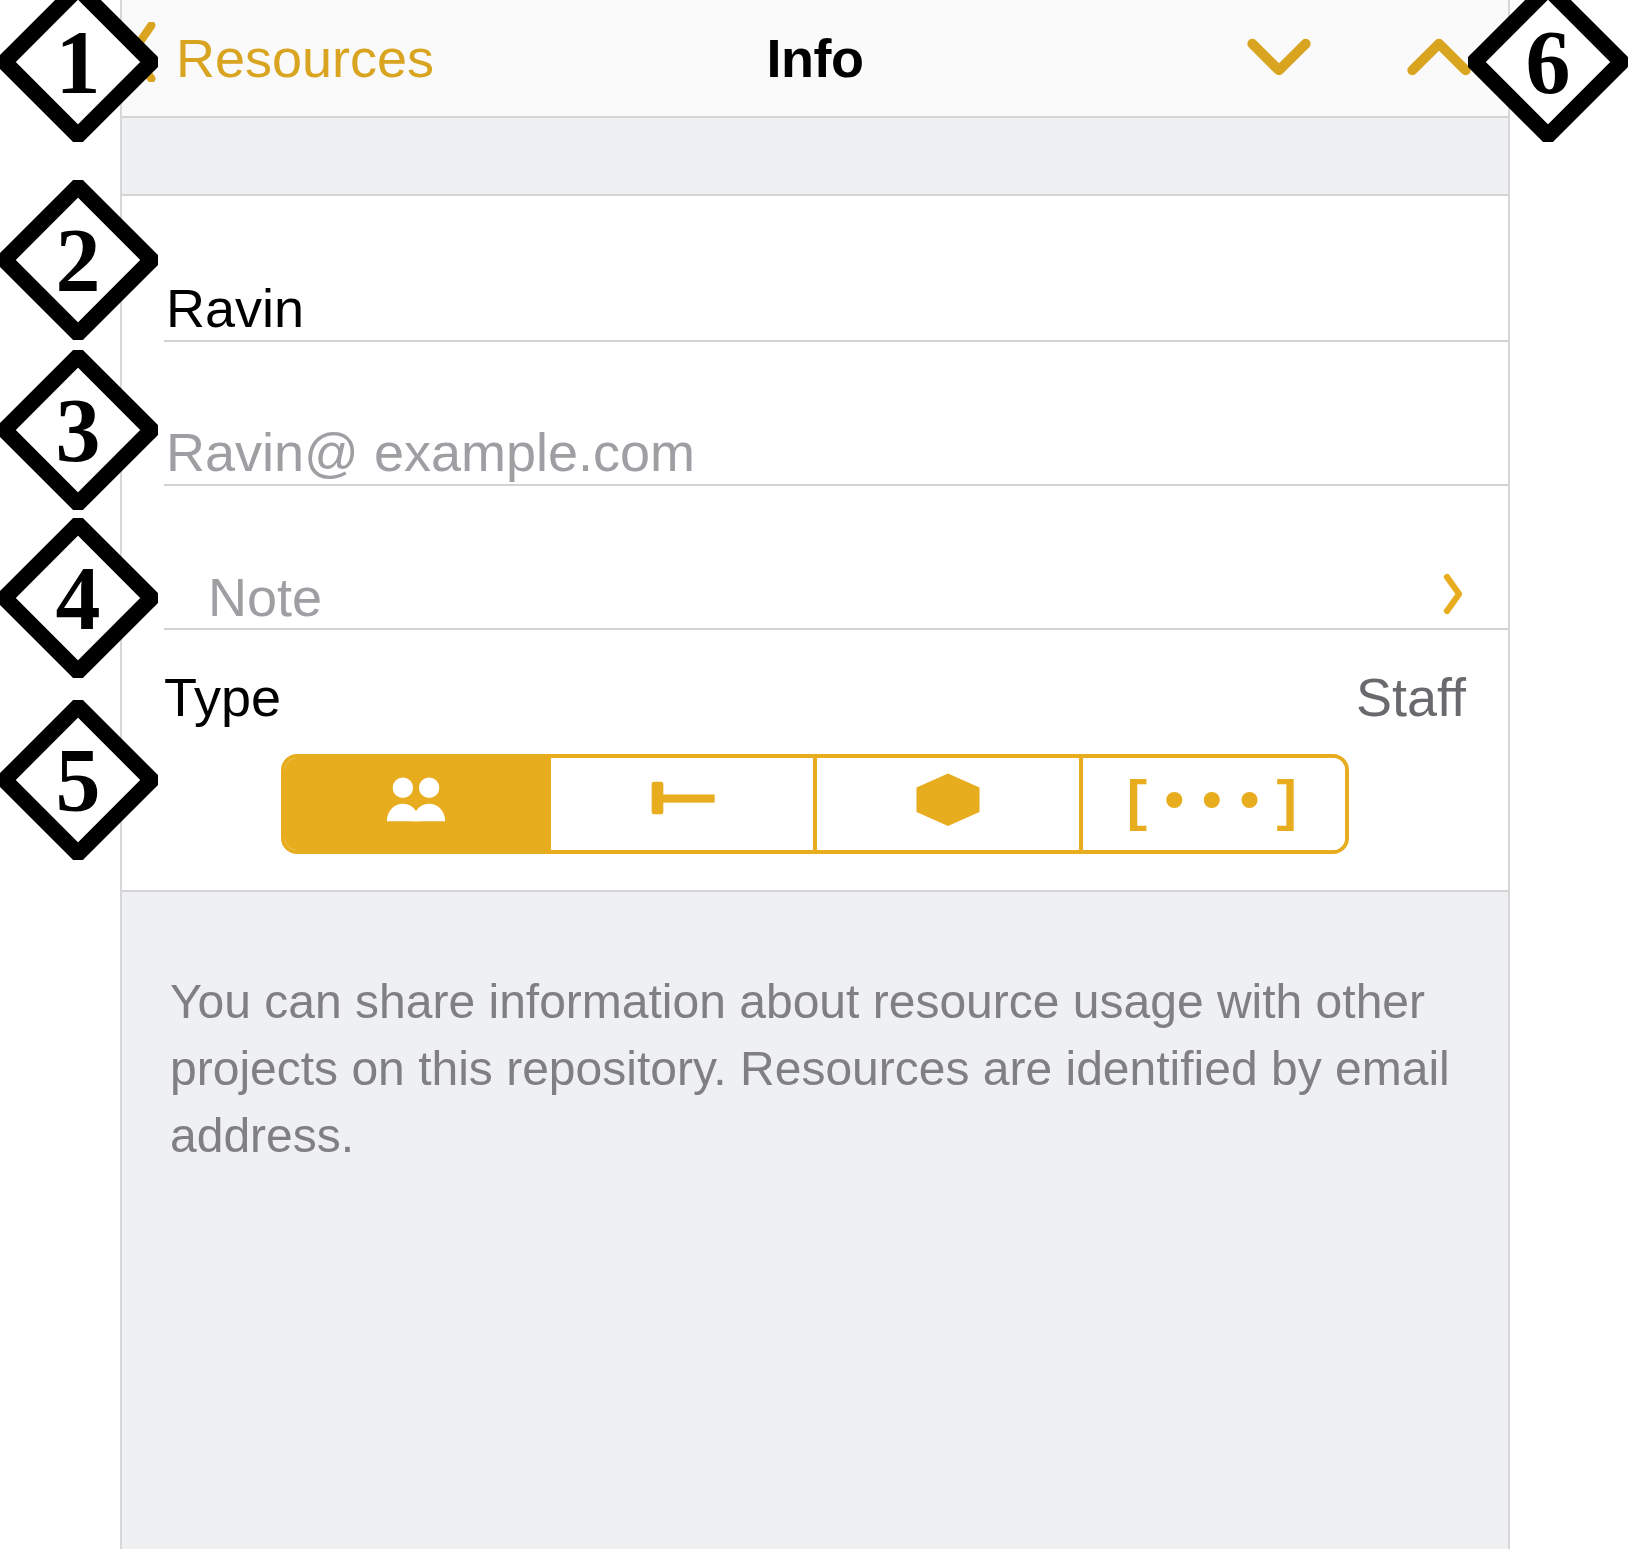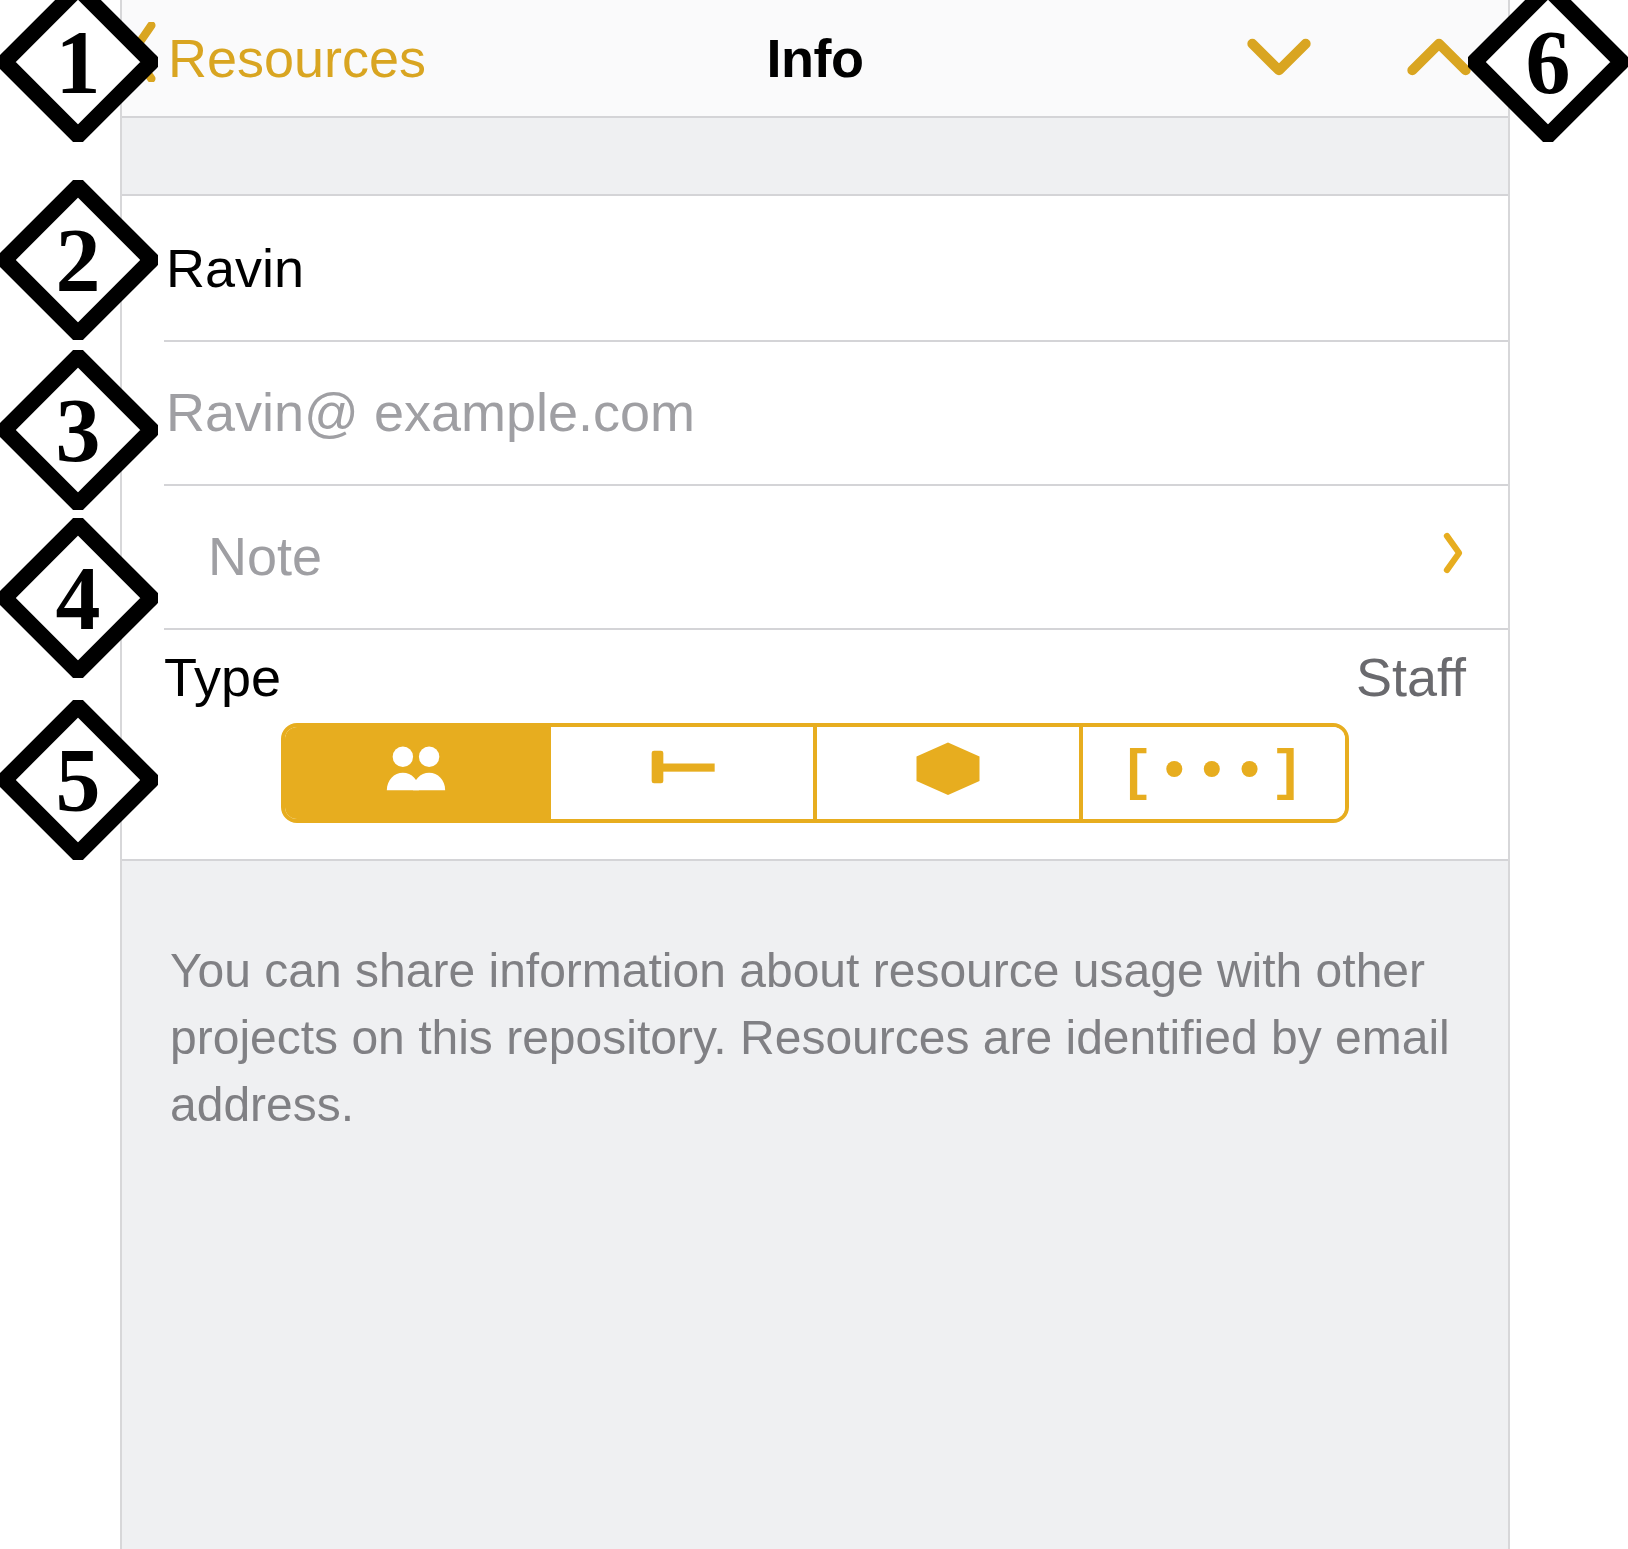--- a/index.html
+++ b/index.html
@@ -46,21 +46,21 @@
     display:flex;
     align-items:center;
     padding:0 20px 0 4px;
     position:relative;
     font-size:54px;
   }
   .nav-back {
     display:flex;
     align-items:center;
     color:var(--accent);
-    gap:8px;
+    gap:16px;
     cursor:pointer;
   }
   .nav-back svg { width:34px; height:60px; }
   .nav-title {
     position:absolute;
     left:0; right:0;
     text-align:center;
     font-weight:600;
     color:#000;
     pointer-events:none;
@@ -80,21 +80,21 @@
   .strip {
     height:78px;
     border-bottom:2px solid var(--separator);
   }
 
   
   .cell {
     background:var(--bg-cell);
     min-height:144px;
     display:flex;
-    align-items:center;
+    align-items:flex-end;
     padding:0 42px;
     font-size:54px;
     position:relative;
   }
   .cell + .cell::before {
     content:"";
     position:absolute;
     top:0;
     left:42px;
     right:0;
@@ -115,24 +115,24 @@
   .cell .chevron {
     color:var(--accent-bright);
     margin-left:auto;
   }
   .cell .chevron svg { width:26px; height:44px; }
 
   
   .type-cell {
     flex-direction:column;
     align-items:stretch;
-    padding-top:18px;
+    padding-top:38px;
     padding-bottom:36px;
     min-height:auto;
-    gap:15px;
+    gap:26px;
     border-bottom:2px solid var(--separator);
   }
   .type-row {
     display:flex;
     align-items:center;
   }
   .type-row .label { color:#000; }
   .type-row .value { margin-left:auto; color:var(--status-text); }
 
   

